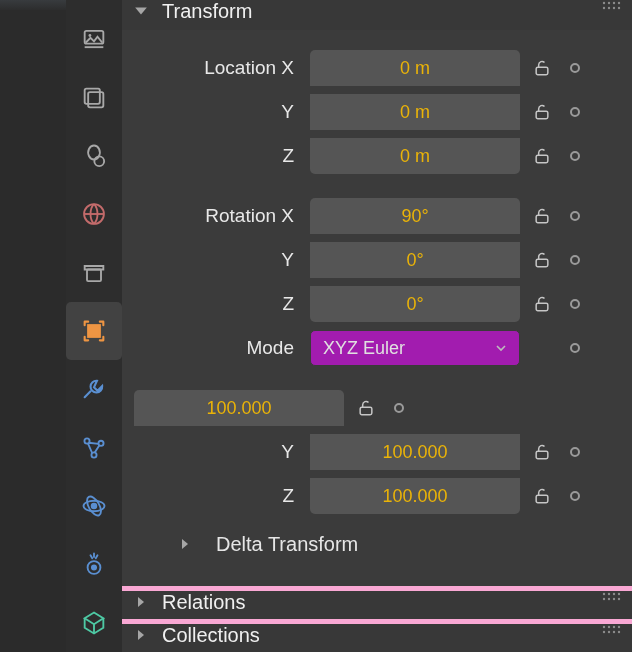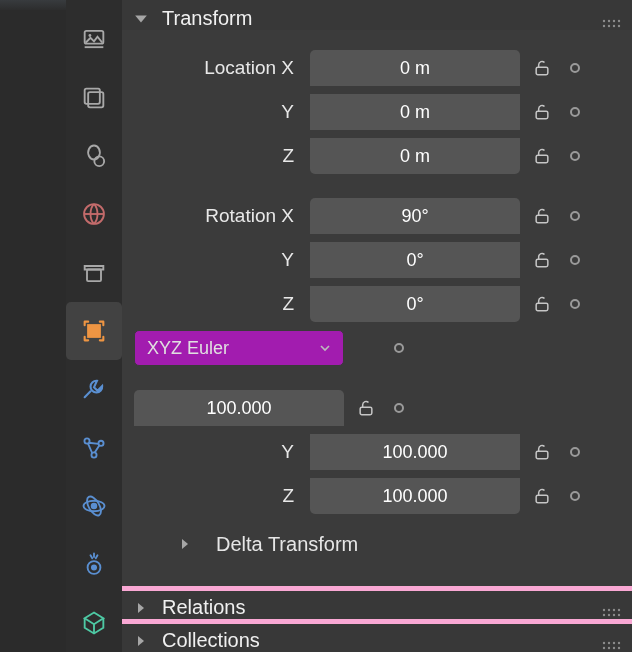--- a/index.html
+++ b/index.html
@@ -62,21 +62,21 @@
   .panel {
     flex: 1;
     background: #383838;
     display: flex;
     flex-direction: column;
     min-width: 0;
   }
   .section-header {
     height: 52px;
     display: flex;
-    align-items: flex-end;
+    align-items: flex-start;
     padding: 0 10px 0 8px;
     gap: 10px;
     color: #f0f0f0;
     font-size: 20px;
   }
   .section-header.compact {
     height: 48px;
     border-top: 5px solid #f9a8d4;
   }
   .disclosure {
@@ -114,21 +114,21 @@
     text-align: right;
     color: #e8e8e8;
     font-size: 19px;
     padding-right: 10px;
     box-sizing: border-box;
   }
   .field {
     flex: 0 0 210px;
     height: 36px;
     background: #555555;
-    color: #ffffff;
+    color: #eab308;
     display: flex;
     align-items: center;
     justify-content: center;
     font-size: 18px;
     border-radius: 4px;
   }
   .field.first-seg { border-radius: 5px 5px 0 0; }
   .field.mid-seg { border-radius: 0; }
   .field.last-seg { border-radius: 0 0 5px 5px; }
   .dropdown {
@@ -355,20 +355,21 @@
         <div class="field last-seg">0°</div>
         <span class="lock">
             <svg width="20" height="20" viewBox="0 0 24 24" fill="none" stroke="currentColor" stroke-width="1.8">
               <rect x="5" y="11" width="14" height="9" rx="2"></rect>
               <path d="M8 11 V8 a4 4 0 0 1 7 -2.5"></path>
             </svg>
           </span>
         <span class="dot"></span>
       </div>
       <div class="row">
+        <div class="row-label">Mode</div>
         <div class="dropdown">
           <span>XYZ Euler</span>
           <span class="dd-arrow">
             <svg width="12" height="12" viewBox="0 0 12 12">
                 <path d="M2 4 L6 8 L10 4" fill="none" stroke="currentColor" stroke-width="1.6"></path>
               </svg>
           </span>
         </div>
         <span class="dot-spacer"></span>
         <span class="dot"></span>

